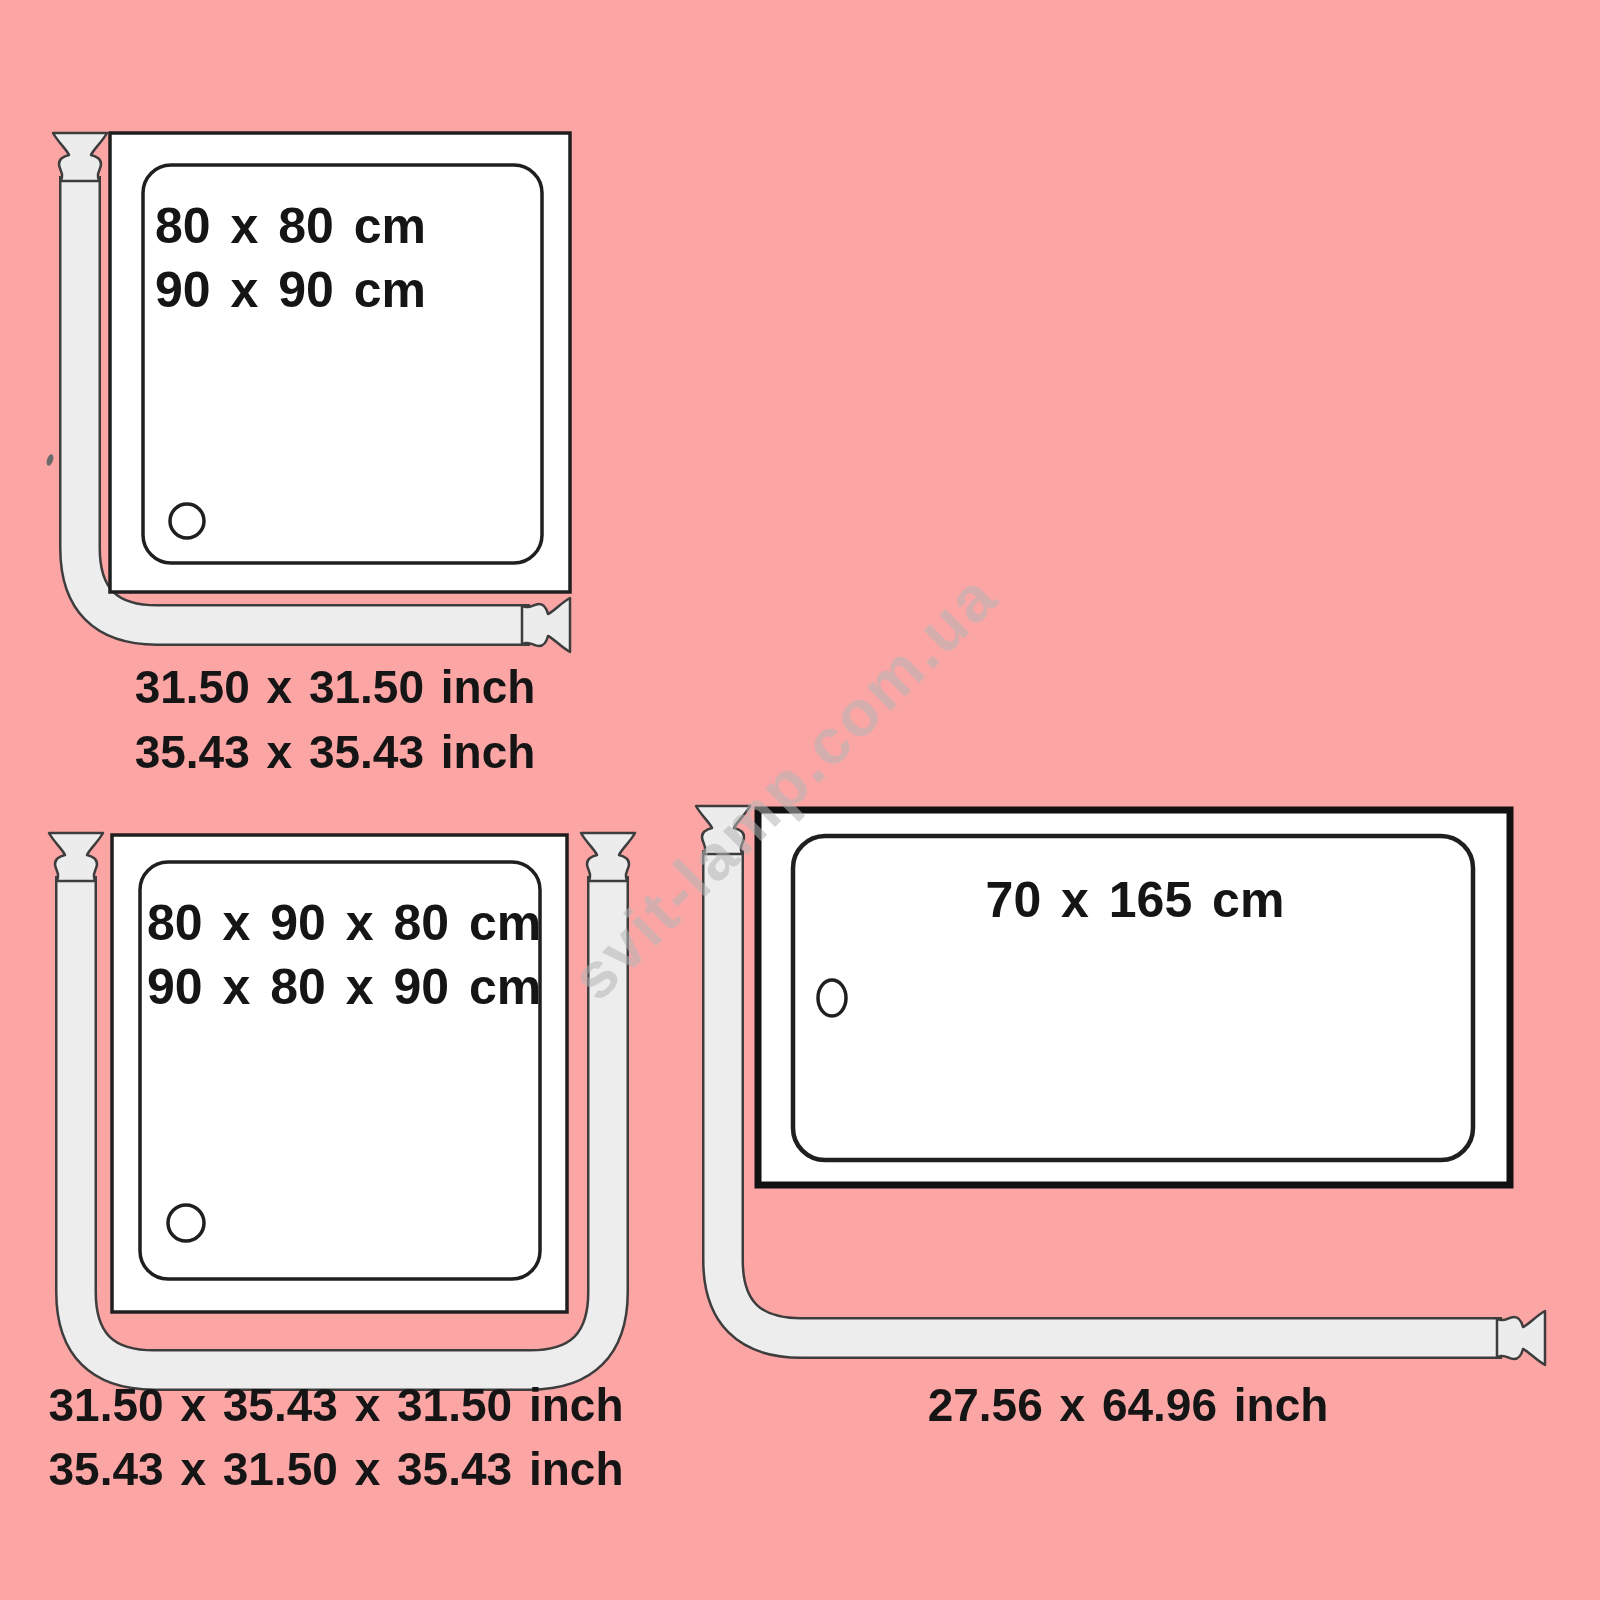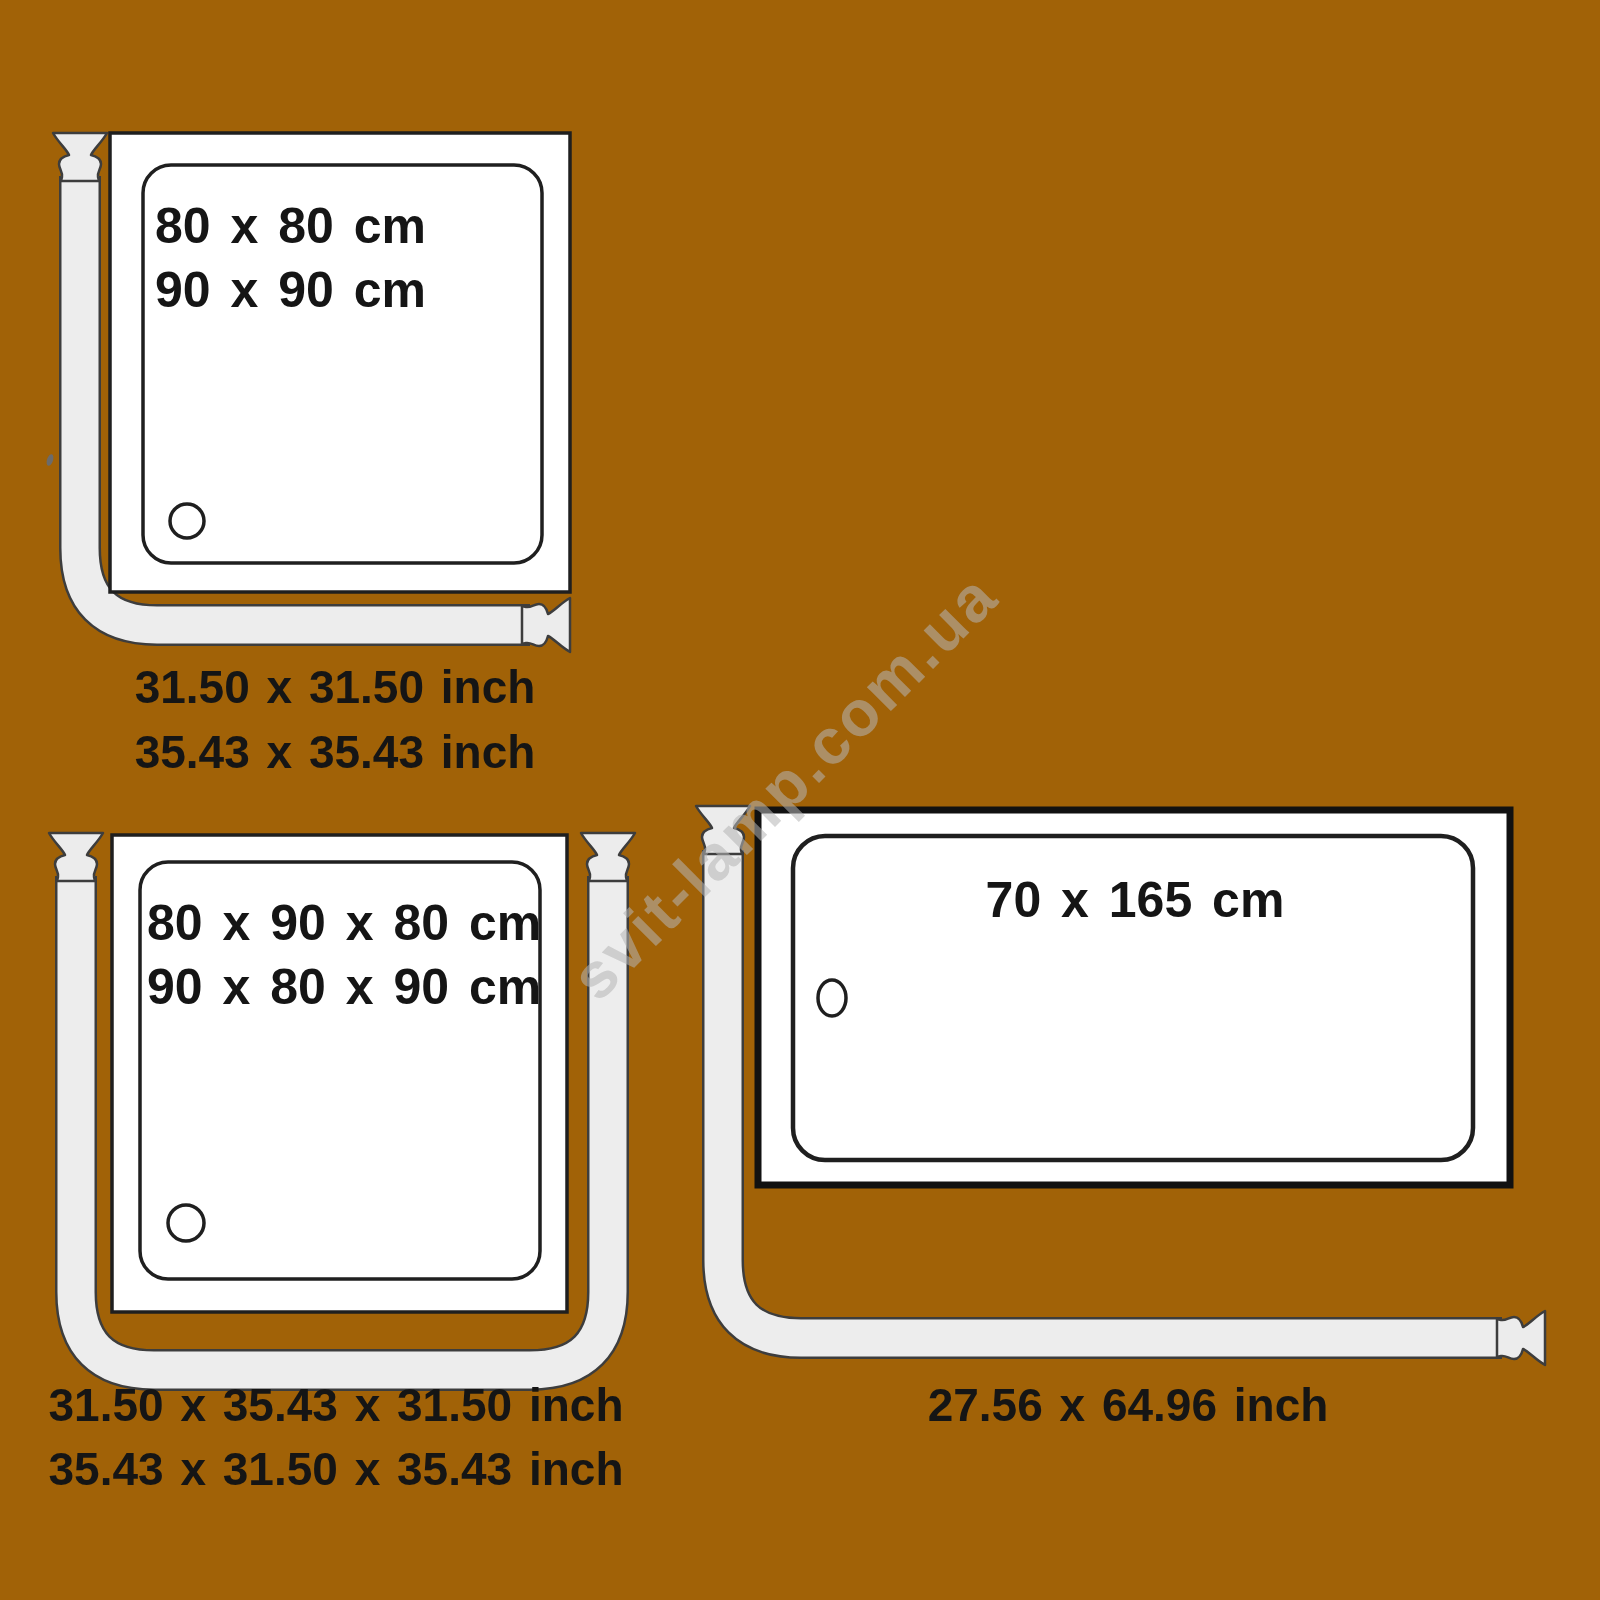--- a/index.html
+++ b/index.html
@@ -1,16 +1,16 @@
 <!DOCTYPE html>
 <html><head>
 <meta charset="utf-8">
 <style>
   html,body{margin:0;padding:0;background:#ffffff;}
-  .canvas{position:relative;width:1600px;height:1600px;background:#a16207;overflow:hidden;}
+  .canvas{position:relative;width:1600px;height:1600px;background:#fca5a5;overflow:hidden;}
   svg{position:absolute;left:0;top:0;}
   text{font-family:"Liberation Sans","DejaVu Sans",sans-serif;fill:#151515;}
   .dim-text{font-size:50px;font-weight:700;word-spacing:6px;}
   .label-text{font-size:46px;font-weight:700;word-spacing:4px;}
   .label-center{text-anchor:middle;}
   .rod-under{fill:none;stroke:#3d3d3d;stroke-width:42;}
   .rod-over{fill:none;stroke:#ededed;stroke-width:37;}
   .flange{fill:#ececec;stroke:#3d3d3d;stroke-width:2.5;stroke-linejoin:round;}
   .tray-outer{fill:#ffffff;stroke:#1f1f1f;stroke-width:3.5;}
   .tray-inner{fill:#ffffff;stroke:#1f1f1f;stroke-width:3.5;}

